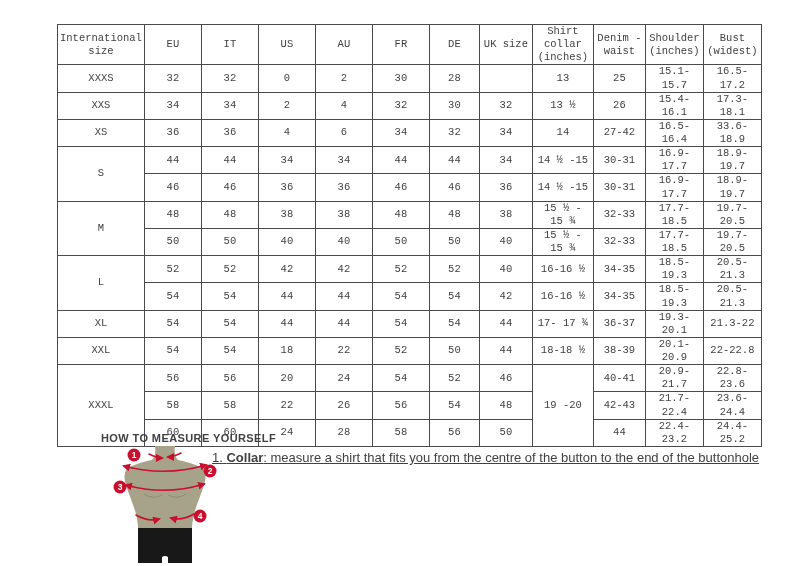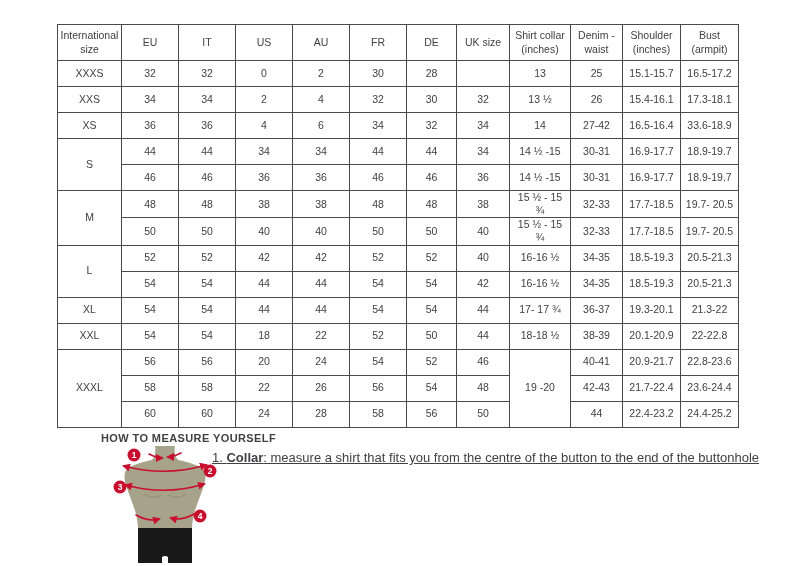--- a/index.html
+++ b/index.html
@@ -1,21 +1,21 @@
 <!DOCTYPE html>
 <html><head>
 <meta charset="utf-8">
 <style>
   html,body{margin:0;padding:0;}
   body{
     width:787px;height:566px;background:#ffffff;position:relative;overflow:hidden;
     font-family:"Liberation Sans",sans-serif;color:#414042;
   }
   
-  .chart-wrap{position:absolute;left:57px;top:24px;}
+  .chart-wrap{position:absolute;left:57px;top:24px;font-family:Liberation Mono, monospace;}
   table{border-collapse:collapse;table-layout:fixed;}
   th,td{
     border:1px solid #4a4a4c;
     font-size:10.5px;font-weight:400;color:#414042;
     text-align:center;vertical-align:middle;
     padding:0 2px;height:25px;line-height:1.25;
   }
   th{height:35px;white-space:pre-line;}
   col.c-intl{width:64px;} col.c-eu{width:57px;} col.c-it{width:57px;}
   col.c-us{width:57px;}  col.c-au{width:57px;} col.c-fr{width:57px;}
@@ -61,21 +61,21 @@
           <th>AU</th>
           <th>FR</th>
           <th>DE</th>
           <th>UK size</th>
           <th>Shirt collar
 (inches)</th>
           <th>Denim -
 waist</th>
           <th>Shoulder
 (inches)</th>
-          <th>Bust (armpit)</th>
+          <th>Bust (widest)</th>
         </tr>
       </thead>
     <tbody id="body-rows">
         <tr>
           <td>XXXS</td>
           <td>32</td>
           <td>32</td>
           <td>0</td>
           <td>2</td>
           <td>30</td>

